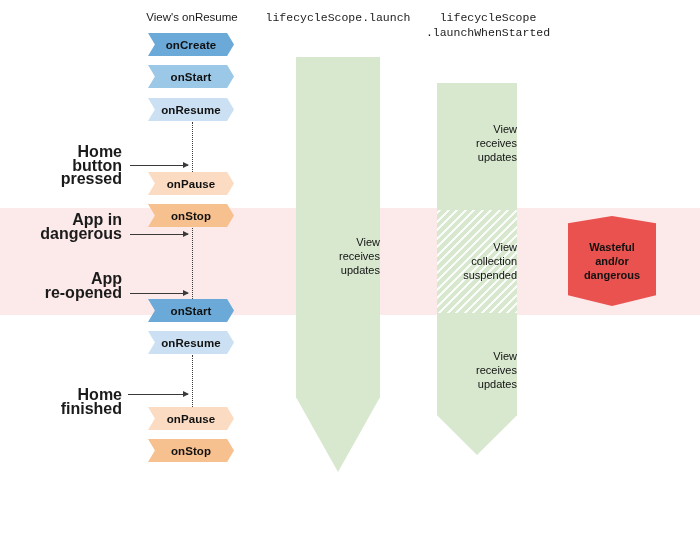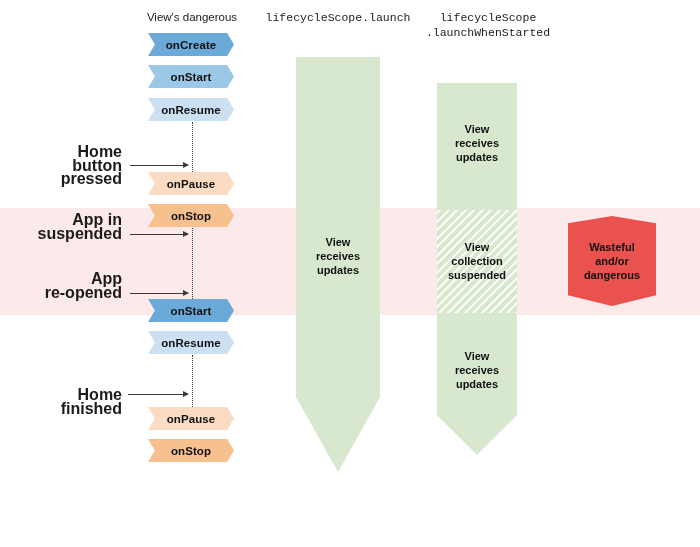--- a/index.html
+++ b/index.html
@@ -86,23 +86,23 @@
     background:#d8e8cf;
   }
   .scope-col.pointed{
     clip-path:polygon(0 0, 100% 0, 100% 82%, 50% 100%, 0 82%);
   }
   .scope-col.pointed2{
     clip-path:polygon(0 0, 100% 0, 100% 72%, 50% 100%, 0 72%);
   }
   .scope-label{
     position:absolute;
-    text-align:center;
+    text-align:right;
     font-size:11px;
-    font-weight:bold;
+    font-weight:normal;
     line-height:14px;
     color:#111;
     white-space:pre-line;
     width:100%;
   }
   .hatch{
     position:absolute;
     background-image:repeating-linear-gradient(
         -45deg,
         rgba(255,255,255,0.85) 0px,
@@ -130,21 +130,21 @@
     white-space:pre-line;
   }
 </style>
 </head>
 <body>
 
 <div id="stage">
 
   <div class="band" style="top:208px;height:107px;"></div>
 
-  <div class="col-head" style="left:128px;top:10px;width:128px;">View's dangerous</div>
+  <div class="col-head" style="left:128px;top:10px;width:128px;">View's onResume</div>
 
   <div class="col-head mono" style="left:408px;top:10px;width:160px;">lifecycleScope
 .launchWhenStarted</div>
 
   <div class="col-head mono" style="left:258px;top:10px;width:160px;">lifecycleScope.launch</div>
 
   <div class="dotted" style="left:192px;top:122px;height:50px;"></div>
   <div class="dotted" style="left:192px;top:228px;height:71px;"></div>
   <div class="dotted" style="left:192px;top:355px;height:52px;"></div>
 
@@ -174,21 +174,21 @@
   </div>
   <div class="chev" style="left:148px;top:439px;background:#f7c08f;">
     <span>onStop</span>
   </div>
 
   <div class="annot" style="left:30px;top:145px;width:92px;">Home button
 pressed</div>
   <div class="arrow" style="left:130px;top:165px;width:58px;"></div>
 
   <div class="annot" style="left:30px;top:213px;width:92px;">App in
-suspended</div>
+dangerous</div>
   <div class="arrow" style="left:130px;top:234px;width:58px;"></div>
 
   <div class="annot" style="left:30px;top:272px;width:92px;">App
 re-opened</div>
   <div class="arrow" style="left:130px;top:293px;width:58px;"></div>
 
   <div class="annot" style="left:20px;top:388px;width:102px;">Home finished</div>
   <div class="arrow" style="left:128px;top:394px;width:60px;"></div>
 
   <div class="scope-col pointed" style="left:296px;top:57px;width:84px;height:415px;"></div>

